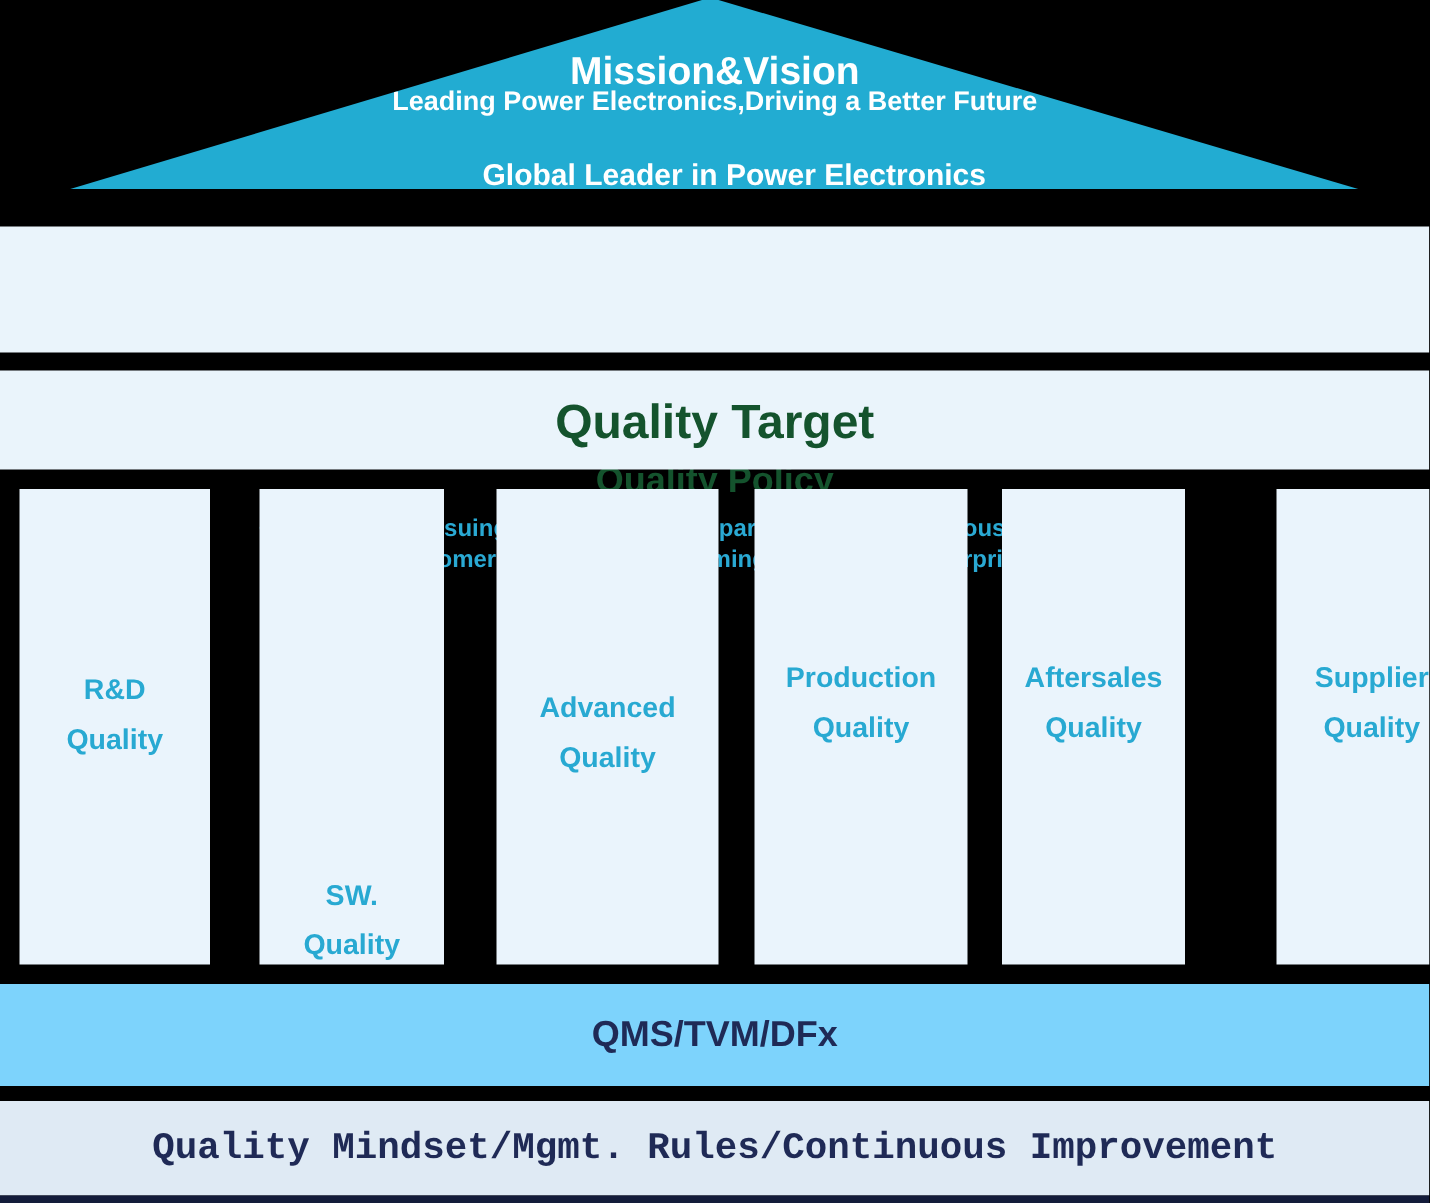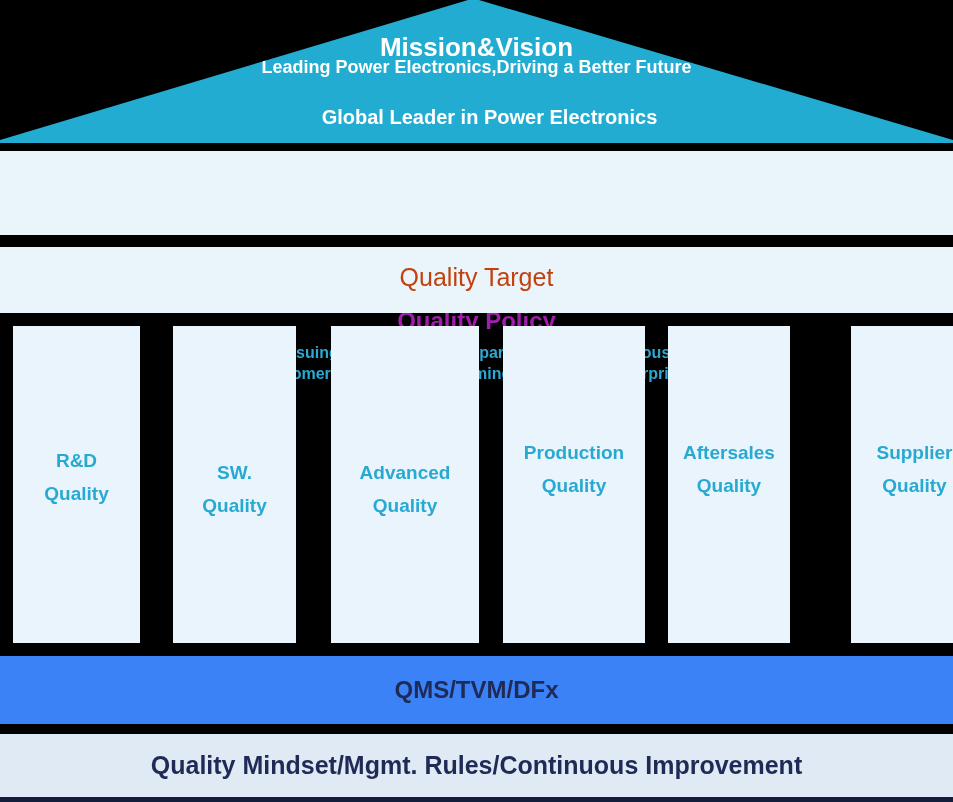--- a/index.html
+++ b/index.html
@@ -13,21 +13,21 @@
     width: 953px;
     height: 802px;
     background: #000000;
     overflow: hidden;
   }
 
   
   .roof {
     position: absolute;
     left: 0; top: 0;
-    width: 953px; height: 143px;
+    width: 953px; height: 126px;
     background: #22acd2;
     clip-path: polygon(468px 0, 479px 0, 953px 140px, 953px 143px, 0 143px, 0 140px);
   }
   .roof-text {
     position: absolute;
     left: 0;
     width: 100%;
     text-align: center;
     color: #ffffff;
     font-weight: bold;
@@ -42,86 +42,86 @@
     left: 0;
     width: 953px;
     text-align: center;
   }
   .band-policy {
     top: 151px; height: 84px;
     background: #eaf4fb;
   }
   .policy-title {
     position: absolute; top: 156px; left: 0; width: 100%;
-    color: #a21caf; font-size: 24px; font-weight: bold;
+    color: #14532d; font-size: 24px; font-weight: bold;
   }
   .policy-body {
     position: absolute; top: 191px; left: 0; width: 100%;
     color: #2aa9d3; font-size: 16px; font-weight: bold; line-height: 21px;
   }
   .band-target {
     top: 247px; height: 66px;
     background: #eaf4fb;
   }
   .target-title {
     position: absolute; top: 16px; left: 0; width: 100%;
-    color: #c2410c; font-size: 25px; font-weight: normal;
+    color: #14532d; font-size: 32px; font-weight: bold;
   }
 
   
   .pillars {
     position: absolute;
     top: 326px; left: 5px;
     width: 953px; height: 317px;
   }
   .pillar {
     position: absolute;
     top: 0; height: 317px;
     background: #eaf4fc;
     display: flex;
     align-items: center;
     justify-content: center;
     text-align: center;
   }
   .pillar:nth-child(1) { left: 8px;   width: 127px; }
-  .pillar:nth-child(2) { left: 168px; width: 123px; }
+  .pillar:nth-child(2) { left: 168px; width: 123px; align-items: flex-end; }
   .pillar:nth-child(3) { left: 326px; width: 148px; }
   .pillar:nth-child(4) { left: 498px; width: 142px; }
   .pillar:nth-child(5) { left: 663px; width: 122px; align-items: center; }
   .pillar:nth-child(6) { left: 818px; width: 127px; margin-left: 28px; }
   .pillar-label {
     color: #28a9d2;
     font-size: 19px;
     font-weight: bold;
     line-height: 33px;
   }
   .pillar:nth-child(1) .pillar-label { transform: translateY(-8px); }
   .pillar:nth-child(2) .pillar-label { transform: translateY(4px); }
   .pillar:nth-child(3) .pillar-label { transform: translateY(4px); }
   .pillar:nth-child(4) .pillar-label { transform: translateY(-16px); }
   .pillar:nth-child(5) .pillar-label { transform: translateY(-16px); }
   .pillar:nth-child(6) .pillar-label { transform: translateY(-16px); }
 
   
   .band-qms {
     top: 656px; height: 68px;
-    background: #3b82f6;
+    background: #7dd3fc;
     display: flex; align-items: center; justify-content: center;
   }
   .band-base {
     top: 734px; height: 63px;
     background: #dfeaf4;
     display: flex; align-items: center; justify-content: center;
   }
   .navy-label {
     color: #1f2a56;
     font-weight: bold;
   }
   .qms-label  { font-size: 24px; }
-  .base-label { font-size: 25px; }
+  .base-label { font-size: 25px; font-family: Liberation Mono, monospace; }
 
   .bottom-strip {
     position: absolute;
     left: 0; top: 797px;
     width: 953px; height: 5px;
     background: #131c3a;
   }
 </style>
 </head>
 <body>

